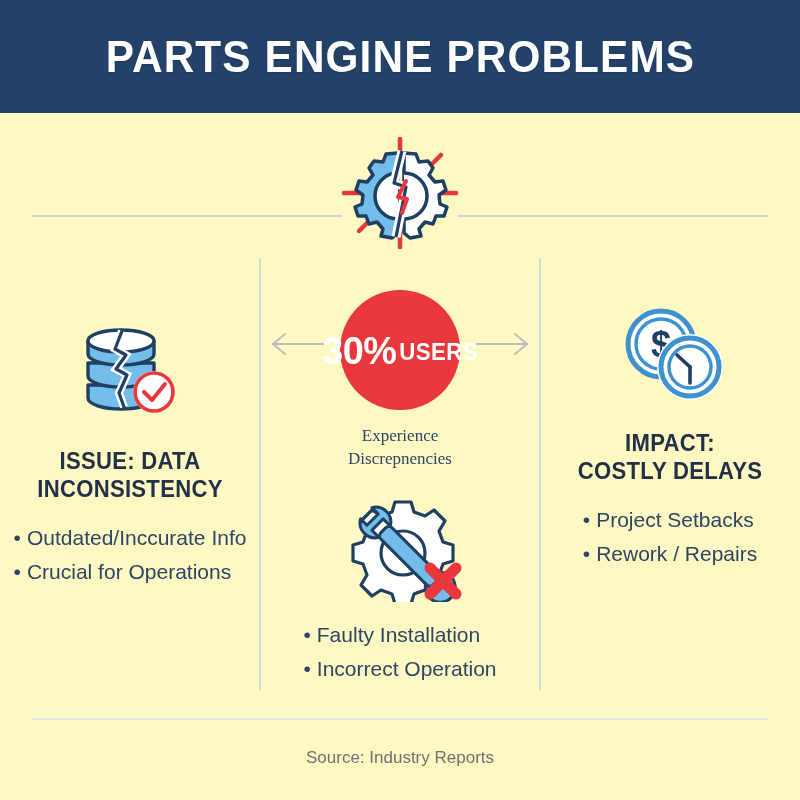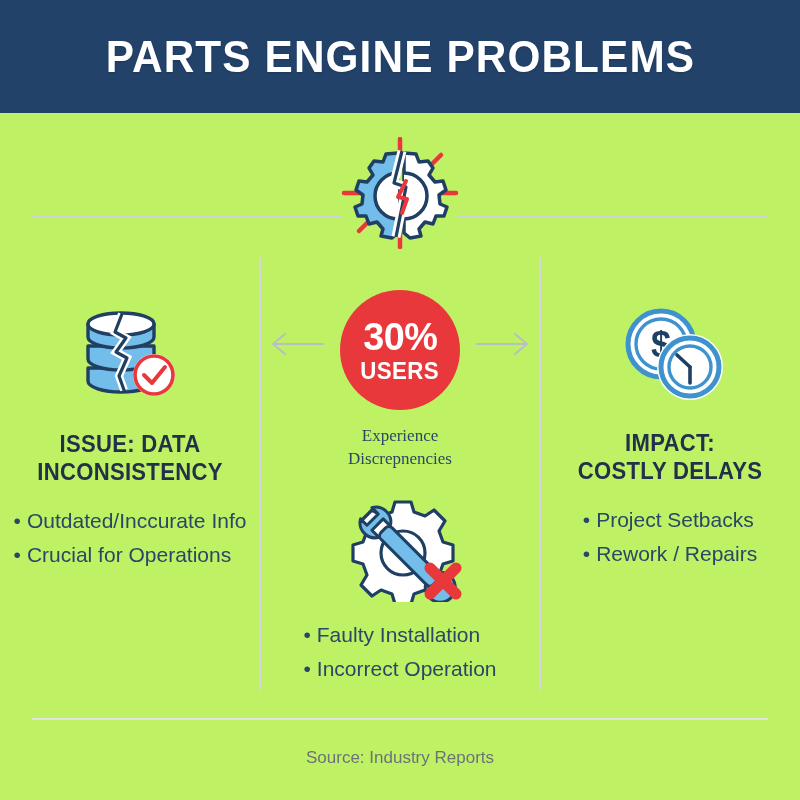--- a/index.html
+++ b/index.html
@@ -11,21 +11,21 @@
     height: 800px;
     background: #ffffff;
     font-family: "Liberation Sans", sans-serif;
     overflow: hidden;
   }
 
   #infographic {
     position: relative;
     width: 800px;
     height: 800px;
-    background: #bef264;
+    background: #fef9c3;
     box-sizing: border-box;
   }
 
   
   .header-band {
     position: absolute;
     left: 0;
     top: 0;
     width: 800px;
     height: 113px;
@@ -92,21 +92,21 @@
     height: 26px;
   }
   .arrow-left  { left: 268px; }
   .arrow-right { left: 474px; }
 
   
   .col {
     position: absolute;
     text-align: center;
   }
-  .col-left  { left: 10px;  top: 296px; width: 240px; }
+  .col-left  { left: 10px;  top: 313px; width: 240px; }
   .col-right { left: 550px; top: 295px; width: 240px; }
 
   .col-icon {
     height: 112px;
     display: flex;
     align-items: center;
     justify-content: center;
   }
 
   .col-heading {
@@ -146,21 +146,21 @@
     width: 240px;
     text-align: center;
   }
   .stat-circle {
     width: 120px;
     height: 120px;
     margin: 0 auto;
     border-radius: 50%;
     background: #e8383c;
     display: flex;
-    flex-direction: column;
+    flex-direction: row;
     align-items: center;
     justify-content: center;
     line-height: 1;
   }
   .stat-pct {
     color: #ffffff;
     font-family: "Liberation Sans Narrow", "Liberation Sans", sans-serif;
     font-size: 39px;
     font-weight: bold;
     letter-spacing: -0.5px;

